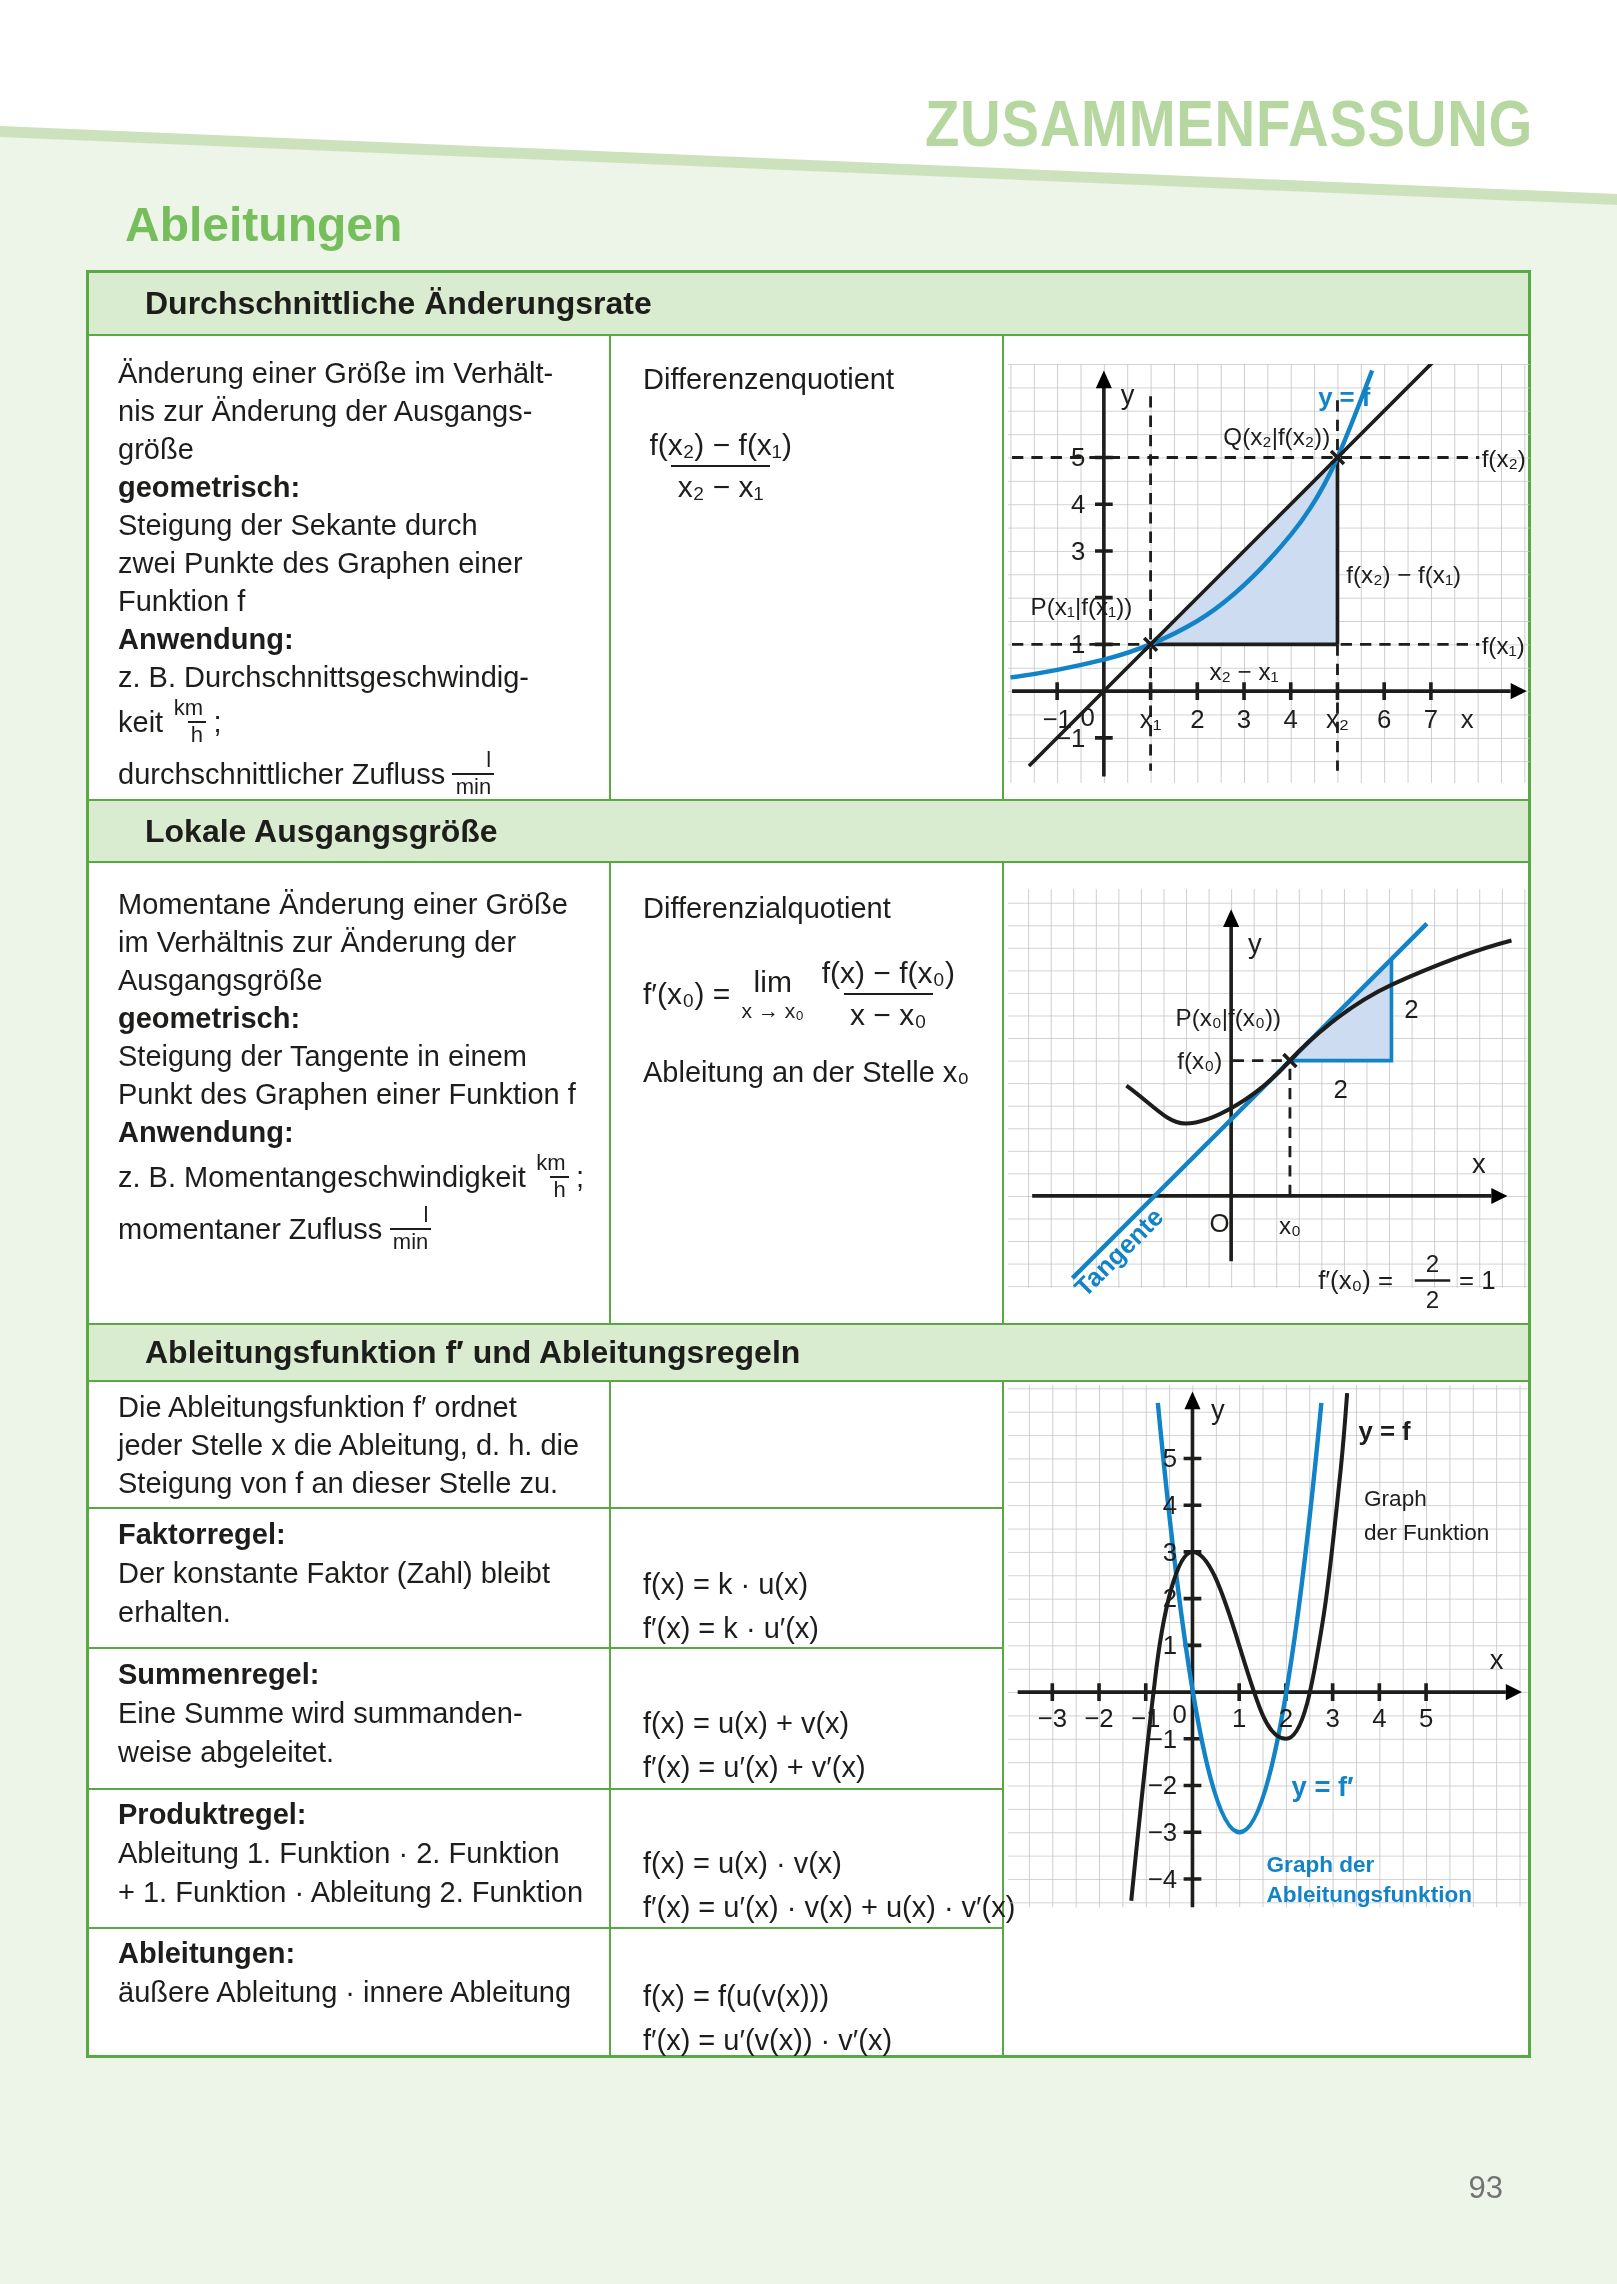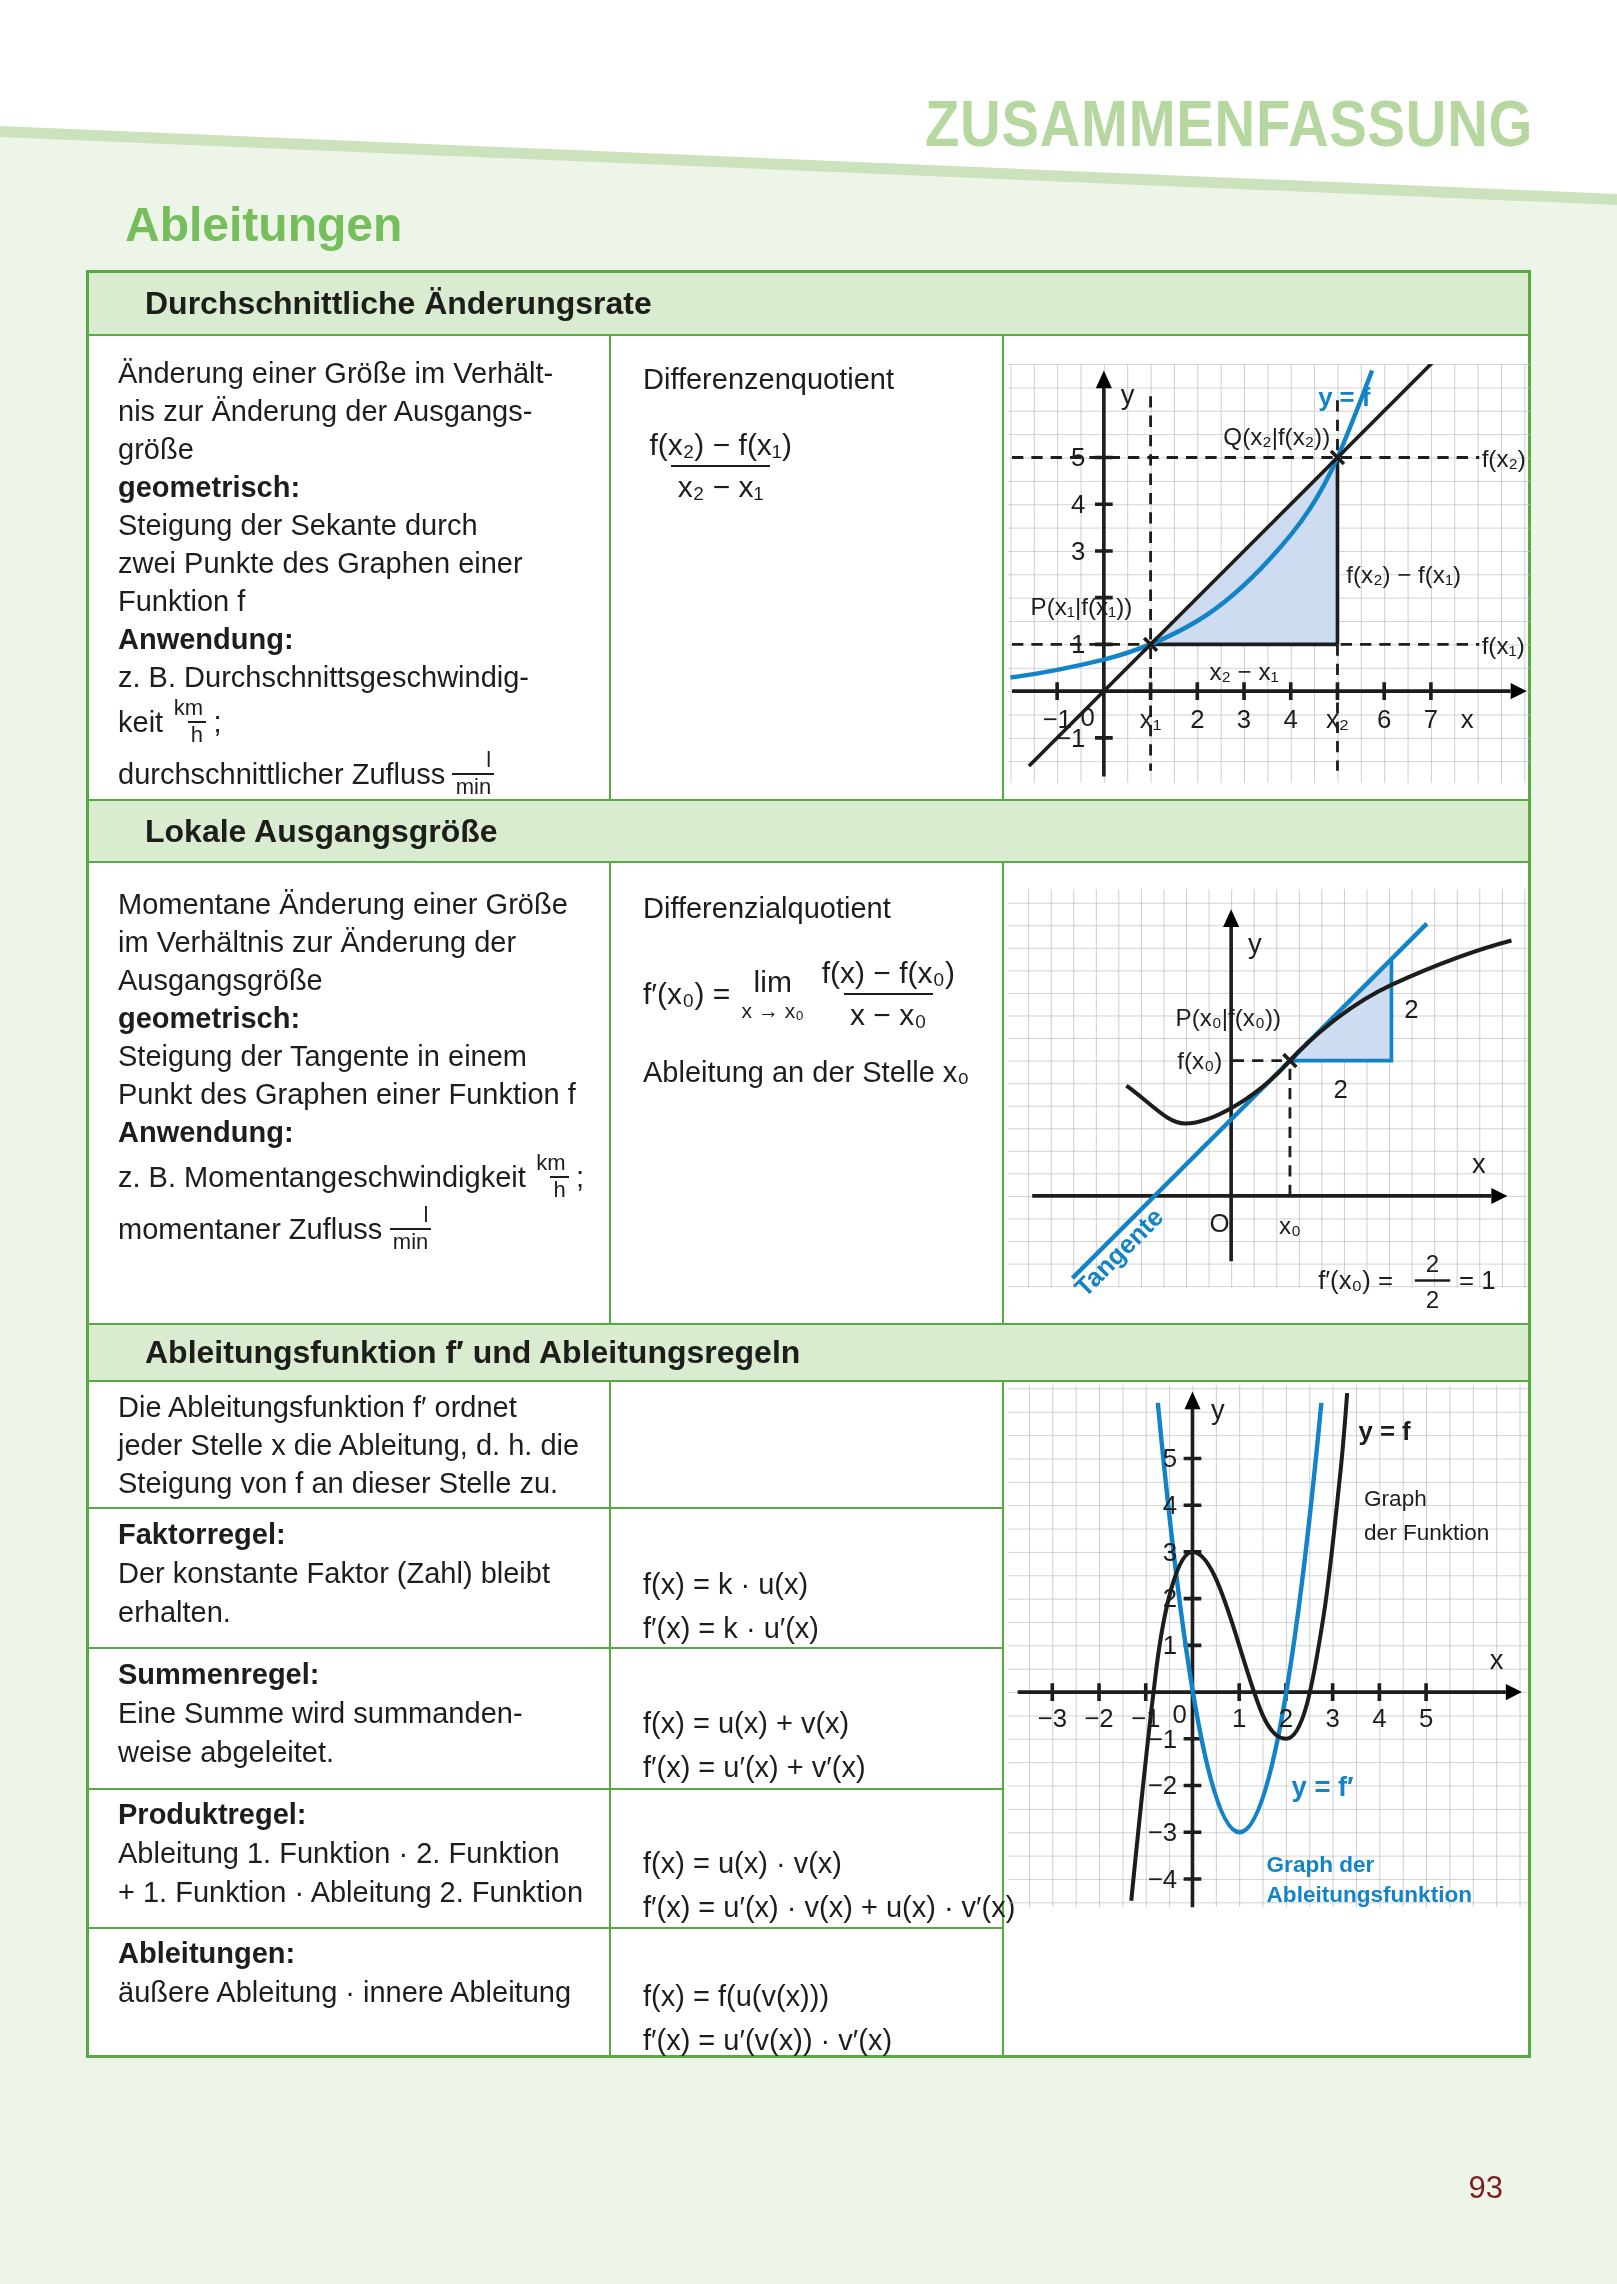--- a/index.html
+++ b/index.html
@@ -6,21 +6,21 @@
   body{width:1618px;height:2284px;position:relative;background:#ffffff;
        font-family:"Liberation Sans","DejaVu Sans",sans-serif;color:#1d1d1b;overflow:hidden;}
   
   .band{position:absolute;left:0;top:0;width:1618px;height:2284px;background:#edf4e8;
         clip-path:polygon(0 137px,1618px 205px,1618px 2284px,0 2284px);}
   .band-edge{position:absolute;left:0;top:0;width:1618px;height:2284px;background:#cbe2bc;
         clip-path:polygon(0 126px,1618px 194px,1618px 206px,0 139px);}
   .kicker{position:absolute;right:85px;top:87px;font-size:64px;font-weight:bold;color:#b6d8a0;
         transform:scaleX(.88);transform-origin:right center;letter-spacing:0.8px;white-space:nowrap;}
   .title{position:absolute;left:125px;top:197px;font-size:48px;font-weight:bold;color:#76be5b;margin:0;}
-  .pagenum{position:absolute;left:1430px;top:2170px;width:73px;text-align:right;font-size:31px;color:#7f1d1d;}
+  .pagenum{position:absolute;left:1430px;top:2170px;width:73px;text-align:right;font-size:31px;color:#737373;}
 
   
   .table{position:absolute;left:86px;top:270px;width:1445px;height:1788px;background:#ffffff;
          border:3.2px solid #58a944;box-sizing:border-box;}
   .sechead{position:absolute;left:0;width:1439px;background:#d9ecd0;border-top:2.4px solid #58a944;
          border-bottom:2.4px solid #58a944;box-sizing:border-box;display:flex;align-items:center;
          padding-left:56px;font-size:32px;font-weight:bold;}
   .sh1{top:0;height:63px;border-top:none;}
   .sh2{top:526px;height:64px;}
   .sh3{top:1050px;height:59px;}

